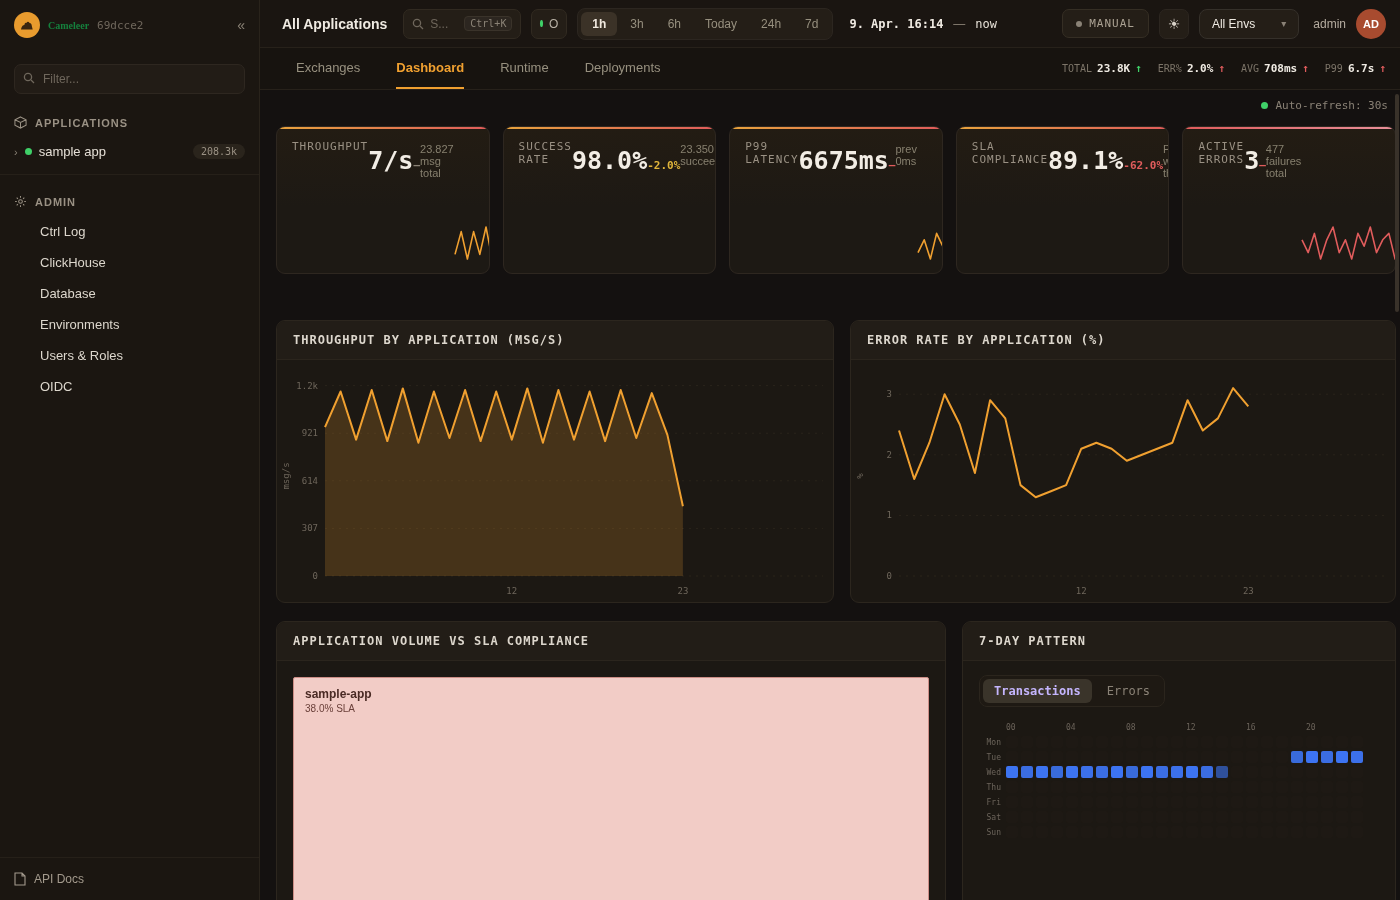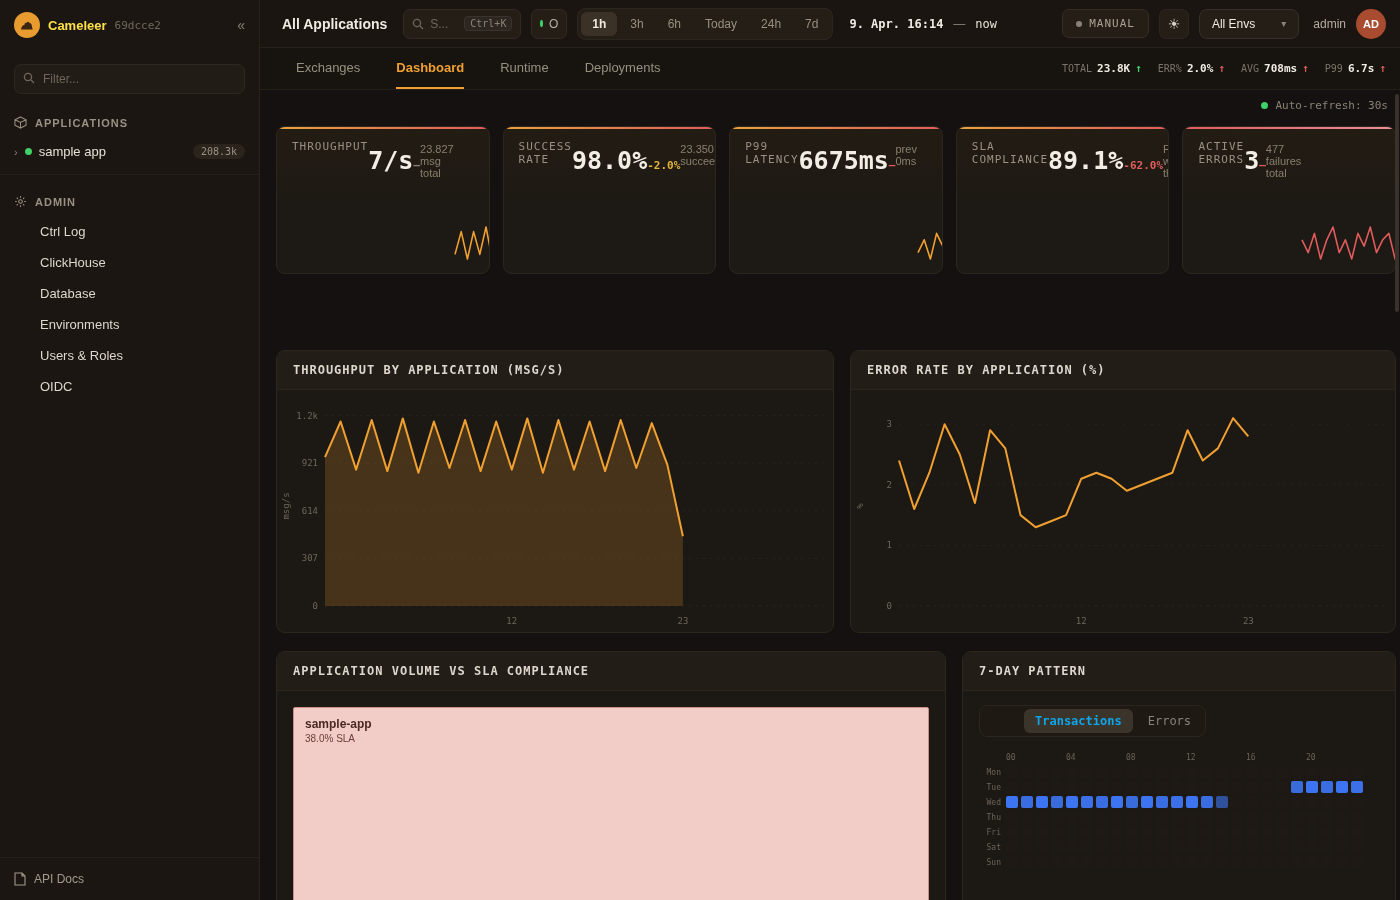--- a/index.html
+++ b/index.html
@@ -5,21 +5,21 @@
   * { margin:0; padding:0; box-sizing:border-box; }
   html,body { width:1400px; height:900px; overflow:hidden; }
   body { background:#141110; color:#d6d0c8; font-family:"Liberation Sans", sans-serif; font-size:13px; }
   .mono { font-family:"DejaVu Sans Mono", monospace; }
   .app { display:flex; width:1400px; height:900px; }
 
   
   .sidebar { width:260px; min-width:260px; height:900px; background:#1b1611; border-right:1px solid #29231b; display:flex; flex-direction:column; }
   .side-head { height:50px; display:flex; align-items:center; padding:0 14px; gap:8px; }
   .logo-circle { width:26px; height:26px; border-radius:50%; background:#e89b2e; display:flex; align-items:center; justify-content:center; flex-shrink:0; }
-  .logo-name { font-family:Liberation Sans, sans-serif; font-weight:bold; font-size:13px; color:#fde047; }
+  .logo-name { font-family:Liberation Serif, serif; font-weight:bold; font-size:10px; color:#15803d; }
   .logo-ver { font-family:"DejaVu Sans Mono",monospace; font-size:11px; color:#6f675c; }
   .collapse { margin-left:auto; color:#8a8276; font-size:14px; cursor:pointer; }
   .filter-wrap { margin:14px 14px 10px 14px; position:relative; }
   .filter-wrap svg { position:absolute; left:9px; top:8px; }
   .filter-input { width:100%; height:30px; background:#221c16; border:1px solid #2e2720; border-radius:7px; color:#d6d0c8; font-size:12px; padding:0 10px 0 28px; outline:none; }
   .filter-input::placeholder { color:#6f675c; }
   .sec-head { display:flex; align-items:center; gap:8px; padding:12px 14px 8px 14px; color:#9a9184; font-size:11px; font-weight:bold; letter-spacing:1px; }
   .app-item { display:flex; align-items:center; gap:7px; padding:7px 14px; cursor:pointer; }
   .app-item .chev { color:#8a8276; font-size:11px; }
   .dot-green { width:7px; height:7px; border-radius:50%; background:#3fd068; }
@@ -72,39 +72,39 @@
   .accent-warm { background:linear-gradient(90deg,#e8a33d,#e05c5c); }
   .accent-red { background:linear-gradient(90deg,#e05c5c,#e88f9a); }
   .kpi-label { font-family:"DejaVu Sans Mono",monospace; font-size:11px; letter-spacing:1px; color:#9a9184; }
   .kpi-valrow { display:flex; align-items:baseline; justify-content:space-between; margin-top:6px; }
   .kpi-value { font-family:"DejaVu Sans Mono",monospace; font-size:25px; font-weight:bold; color:#f2ede5; }
   .kpi-delta { font-family:"DejaVu Sans Mono",monospace; font-size:11px; font-weight:bold; }
   .kpi-sub { font-size:11px; color:#87806f; margin-top:3px; }
   .spark { height:42px; margin-top:auto; }
 
   
-  .charts-grid { display:grid; grid-template-columns:558px 1fr; gap:16px; margin-top:76px; }
+  .charts-grid { display:grid; grid-template-columns:558px 1fr; gap:16px; margin-top:46px; }
   .panel { background:#1c1813; border:1px solid #2c261e; border-radius:9px; overflow:hidden; }
   .panel-head { background:#221d17; border-bottom:1px solid #2b251d; padding:12px 16px; font-family:"DejaVu Sans Mono",monospace; font-size:12px; font-weight:bold; letter-spacing:1px; color:#ddd7cd; }
   .chart-body { position:relative; height:242px; }
   .chart-body svg { position:absolute; left:0; top:0; }
   svg text.tick { font-family:"DejaVu Sans Mono",monospace; font-size:9px; fill:#6e665b; }
 
   
   .bottom-grid { display:grid; grid-template-columns:670px 1fr; gap:16px; margin-top:18px; }
   .bottom-grid .panel { height:420px; }
   .treemap-body { padding:16px; height:100%; }
   .treemap-node { width:100%; height:360px; background:#f2ccc6; border:1px solid #cc8d86; border-radius:2px; padding:9px 11px; cursor:pointer; }
   .tm-label { font-family:"Liberation Sans",sans-serif; font-weight:bold; font-size:12px; color:#4a2a24; }
   .tm-sub { font-size:10px; color:#6b403a; margin-top:2px; }
 
   .hm-body { padding:14px 16px; }
   .hm-tabs { display:inline-flex; gap:4px; background:#1e1913; border:1px solid #2b251d; border-radius:8px; padding:3px; margin-bottom:14px; }
   .hm-tab { font-family:"DejaVu Sans Mono",monospace; font-size:12px; padding:5px 11px; border-radius:6px; color:#8a8276; cursor:pointer; border:none; background:transparent; }
-  .hm-tab.active { background:#3a342a; color:#0ea5e9; font-weight:bold;margin-left:41px; }
+  .hm-tab.active { background:#3a342a; color:#c4b5fd; font-weight:bold; }
   .hm-grid { display:grid; grid-template-columns:24px repeat(24,12px); grid-auto-rows:12px; gap:3px; align-items:center; }
   .hm-hour, .hm-day { font-family:"DejaVu Sans Mono",monospace; font-size:8px; color:#6b635a; white-space:nowrap; }
   .hm-day { text-align:right; padding-right:2px; }
   .hm-cell { width:12px; height:12px; border-radius:2px; }
 
   .scroll-thumb { position:absolute; right:1px; top:94px; width:4px; height:218px; background:#39322a; border-radius:2px; }
 </style>
 </head>
 <body>
 

